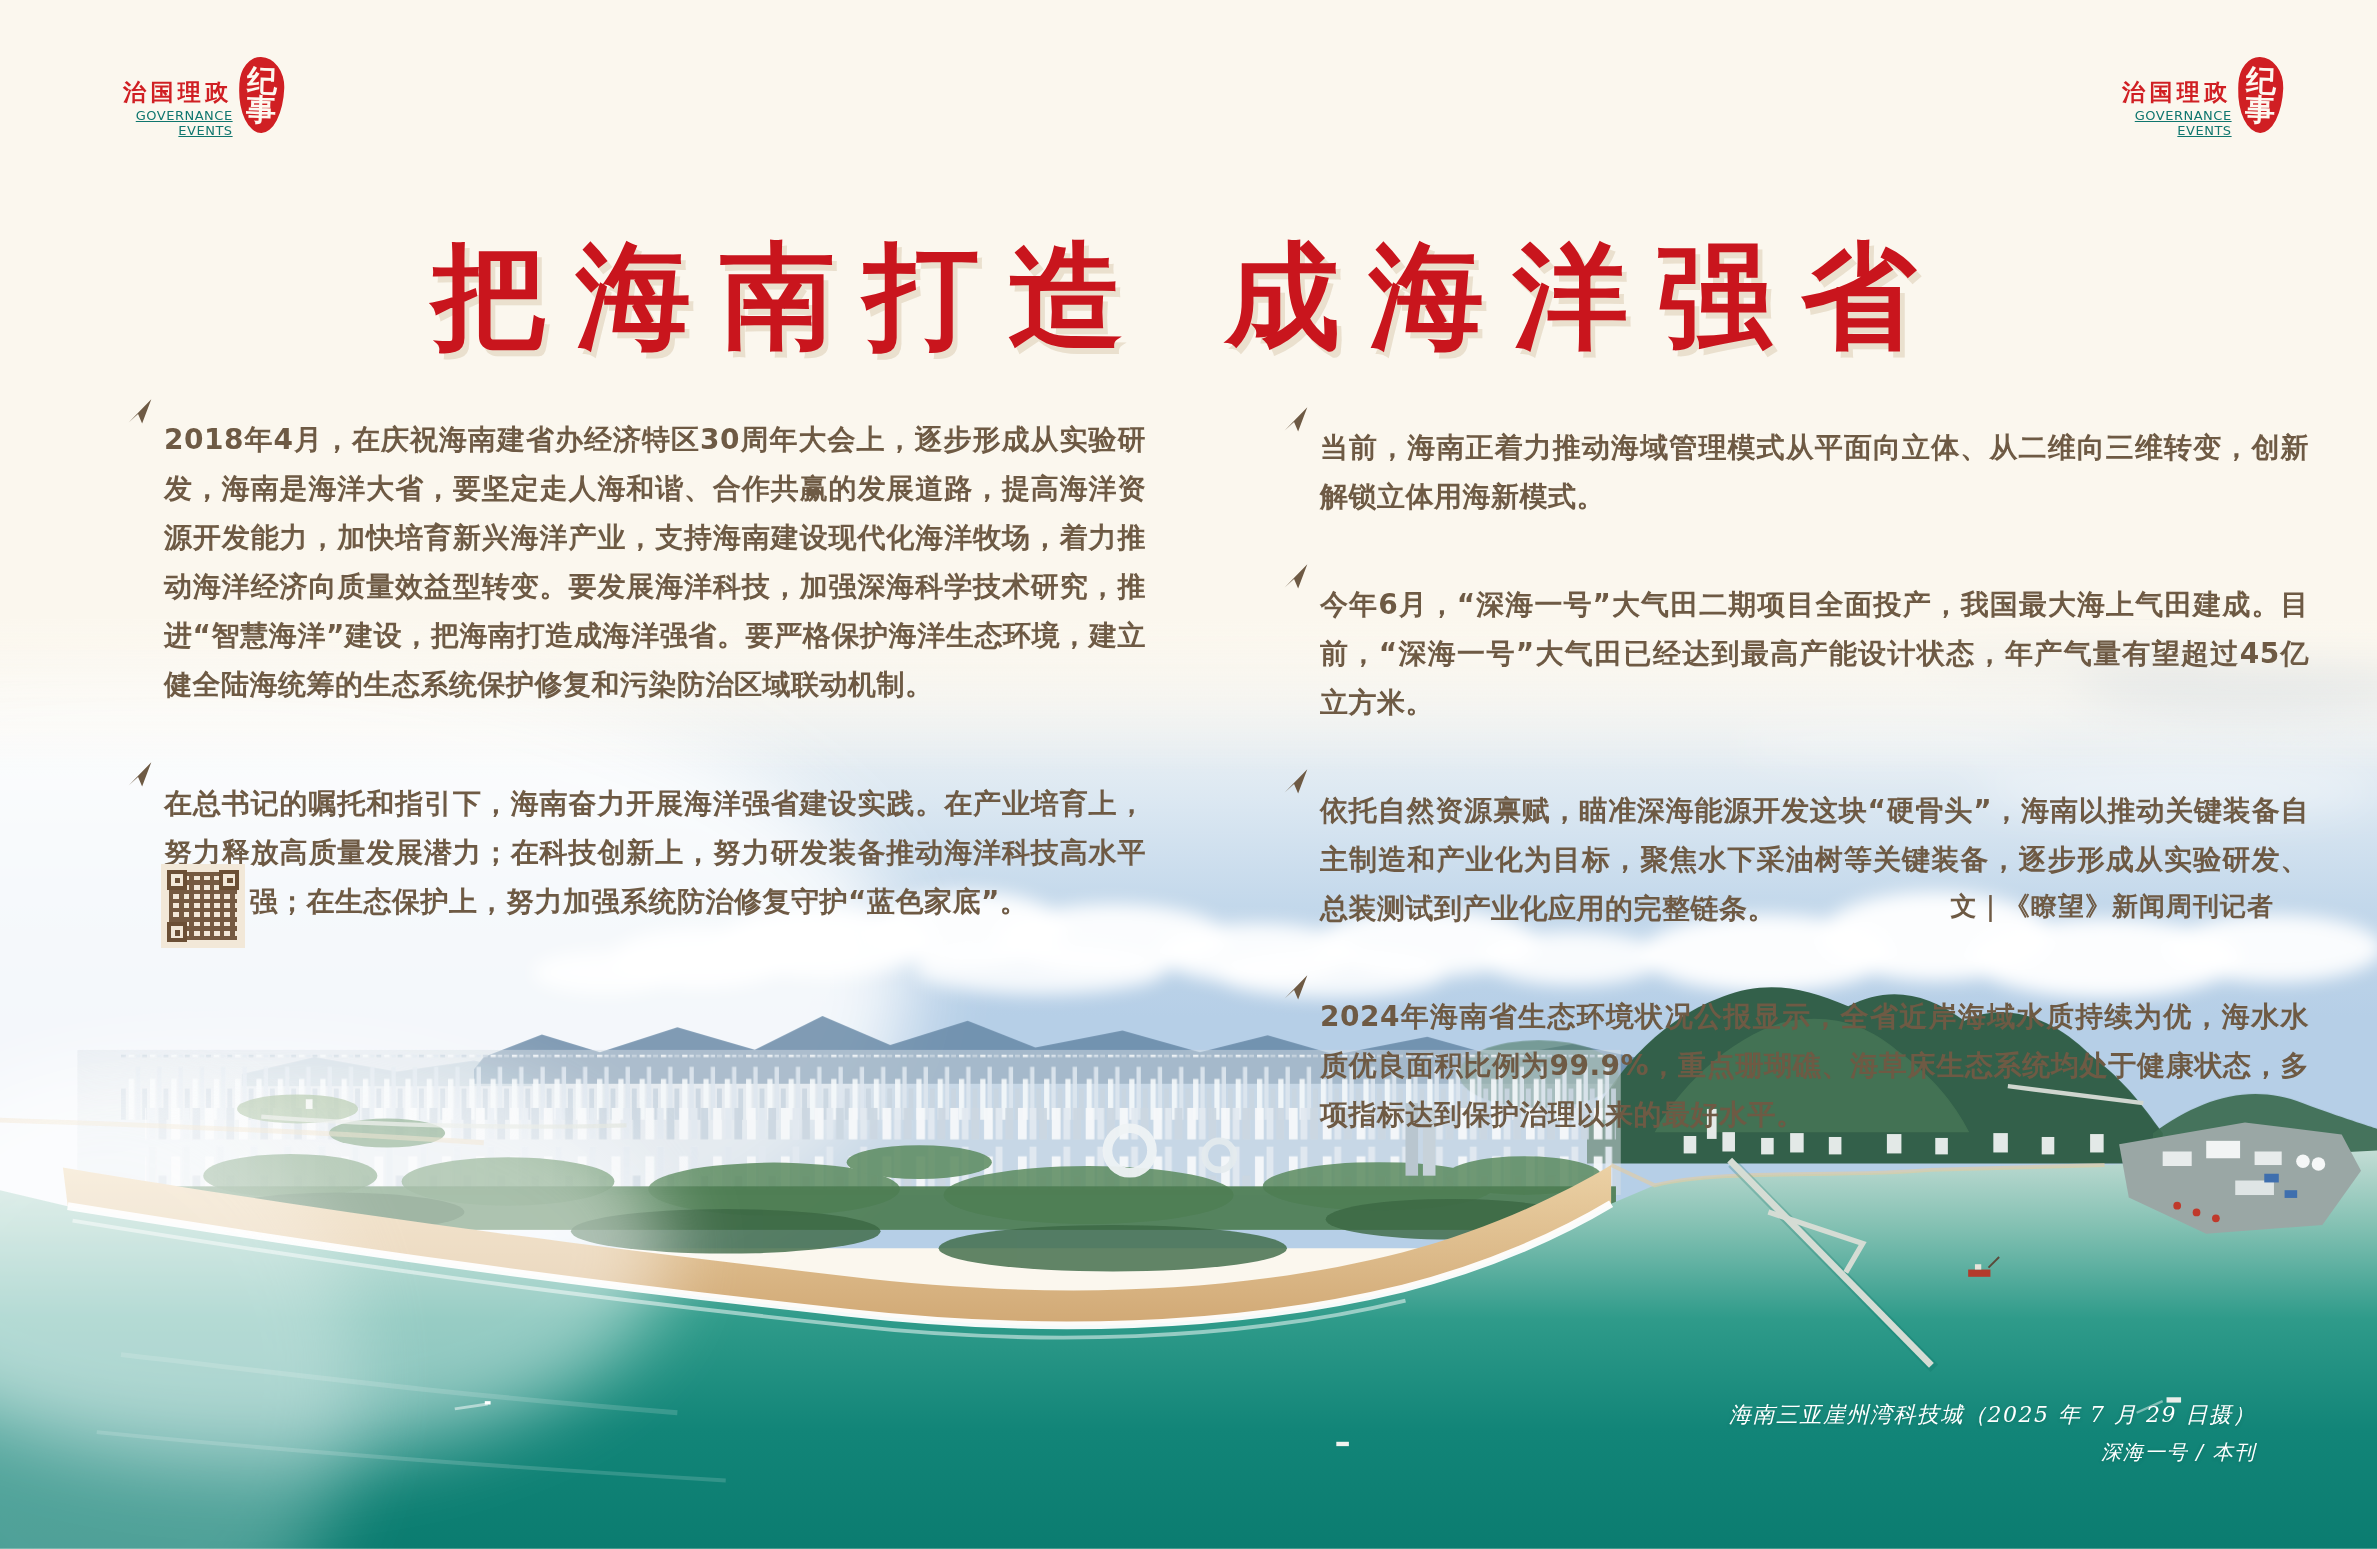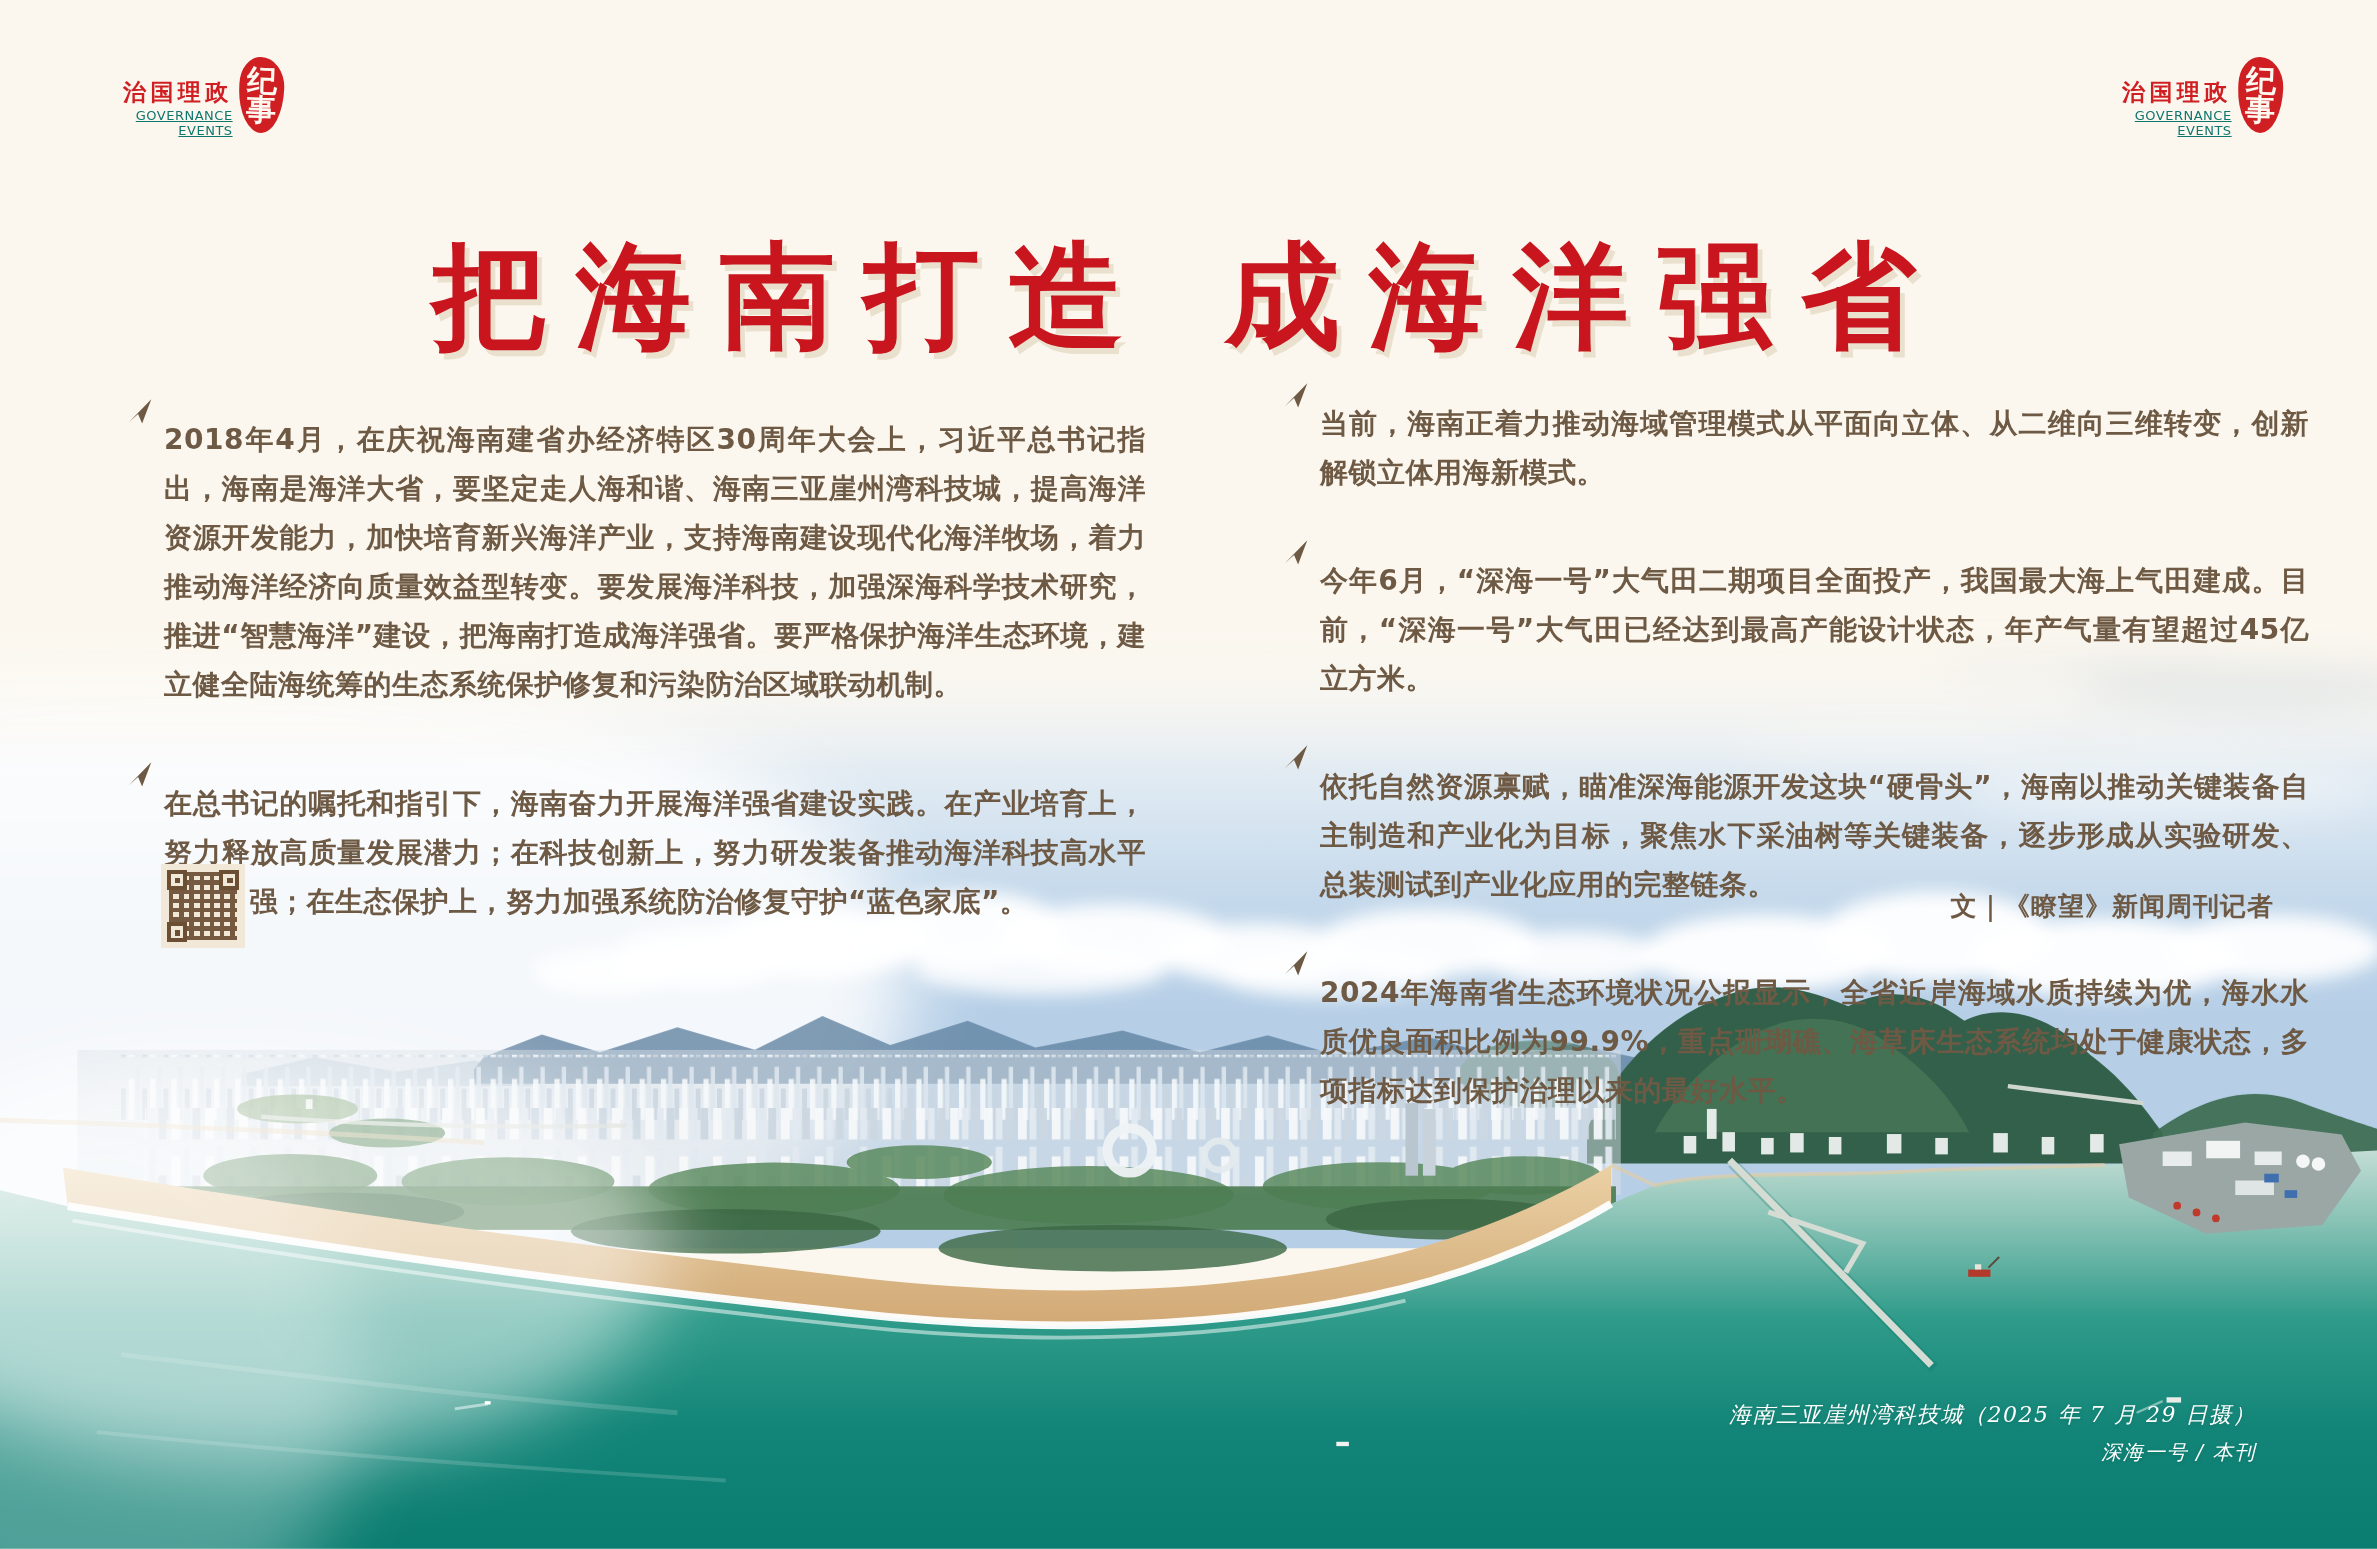--- a/index.html
+++ b/index.html
@@ -23,21 +23,21 @@
     display:flex;flex-direction:column;align-items:center;justify-content:center;}
   .seal span{color:#fdf8f0;font-weight:900;font-size:30px;line-height:.98;font-family:"DejaVu Serif",serif;}
   
   .title{position:absolute;left:0;top:193px;width:2377px;text-align:center;z-index:5;
     color:#c9151d;font-weight:900;font-size:115px;letter-spacing:29px;line-height:1.2;white-space:nowrap;
     text-shadow:4.8px 5.8px 0 rgba(213,195,167,.45);margin-top:34px;}
   .title .gap{display:inline-block;width:73px;}
   
   .col{position:absolute;z-index:4;color:#6e5a44;font-weight:700;}
   .col-left{left:127px;top:387px;width:1019px;}
-  .col-right{left:1283px;top:371px;width:1026px;}
+  .col-right{left:1283px;top:395px;width:1026px;}
   .para{display:flex;align-items:flex-start;}
   .para + .para{margin-top:13.5px;}
   .col-right .para + .para{margin-top:2.9px;}
   .bullet{flex:0 0 37px;padding-top:9.7px;}
   .bullet svg{width:27px;height:27px;display:block;}
   .ptxt{flex:1;font-size:28px;line-height:49px;letter-spacing:0.5px;text-align:justify;text-justify:inter-character;}
   
   .byline{position:absolute;right:103px;top:889px;z-index:4;color:#6e5a44;font-weight:900;font-size:26px;letter-spacing:1px;}
   
   .qr{position:absolute;left:161px;top:864px;width:84px;height:84px;background:#f2e8d8;z-index:4;}
@@ -269,21 +269,21 @@
 
 <h1 class="title"><span>把海南打造</span><span class="gap"></span><span>成海洋强省</span></h1>
 
 <div class="col col-left">
   <div class="para">
     <span class="bullet">
       <svg viewBox="0 0 100 100">
           <path d="M6,94 L90,8 L56,98 L41,63 Z" fill="#6e5a44"></path>
         </svg>
     </span>
-    <p class="ptxt">2018年4月，在庆祝海南建省办经济特区30周年大会上，习近平总书记指出，海南是海洋大省，要坚定走人海和谐、海南三亚崖州湾科技城，提高海洋资源开发能力，加快培育新兴海洋产业，支持海南建设现代化海洋牧场，着力推动海洋经济向质量效益型转变。要发展海洋科技，加强深海科学技术研究，推进“智慧海洋”建设，把海南打造成海洋强省。要严格保护海洋生态环境，建立健全陆海统筹的生态系统保护修复和污染防治区域联动机制。</p>
+    <p class="ptxt">2018年4月，在庆祝海南建省办经济特区30周年大会上，逐步形成从实验研发，海南是海洋大省，要坚定走人海和谐、合作共赢的发展道路，提高海洋资源开发能力，加快培育新兴海洋产业，支持海南建设现代化海洋牧场，着力推动海洋经济向质量效益型转变。要发展海洋科技，加强深海科学技术研究，推进“智慧海洋”建设，把海南打造成海洋强省。要严格保护海洋生态环境，建立健全陆海统筹的生态系统保护修复和污染防治区域联动机制。</p>
   </div>
   <div class="para">
     <span class="bullet">
       <svg viewBox="0 0 100 100">
           <path d="M6,94 L90,8 L56,98 L41,63 Z" fill="#6e5a44"></path>
         </svg>
     </span>
     <p class="ptxt">在总书记的嘱托和指引下，海南奋力开展海洋强省建设实践。在产业培育上，努力释放高质量发展潜力；在科技创新上，努力研发装备推动海洋科技高水平自立自强；在生态保护上，努力加强系统防治修复守护“蓝色家底”。</p>
   </div>
 </div>

